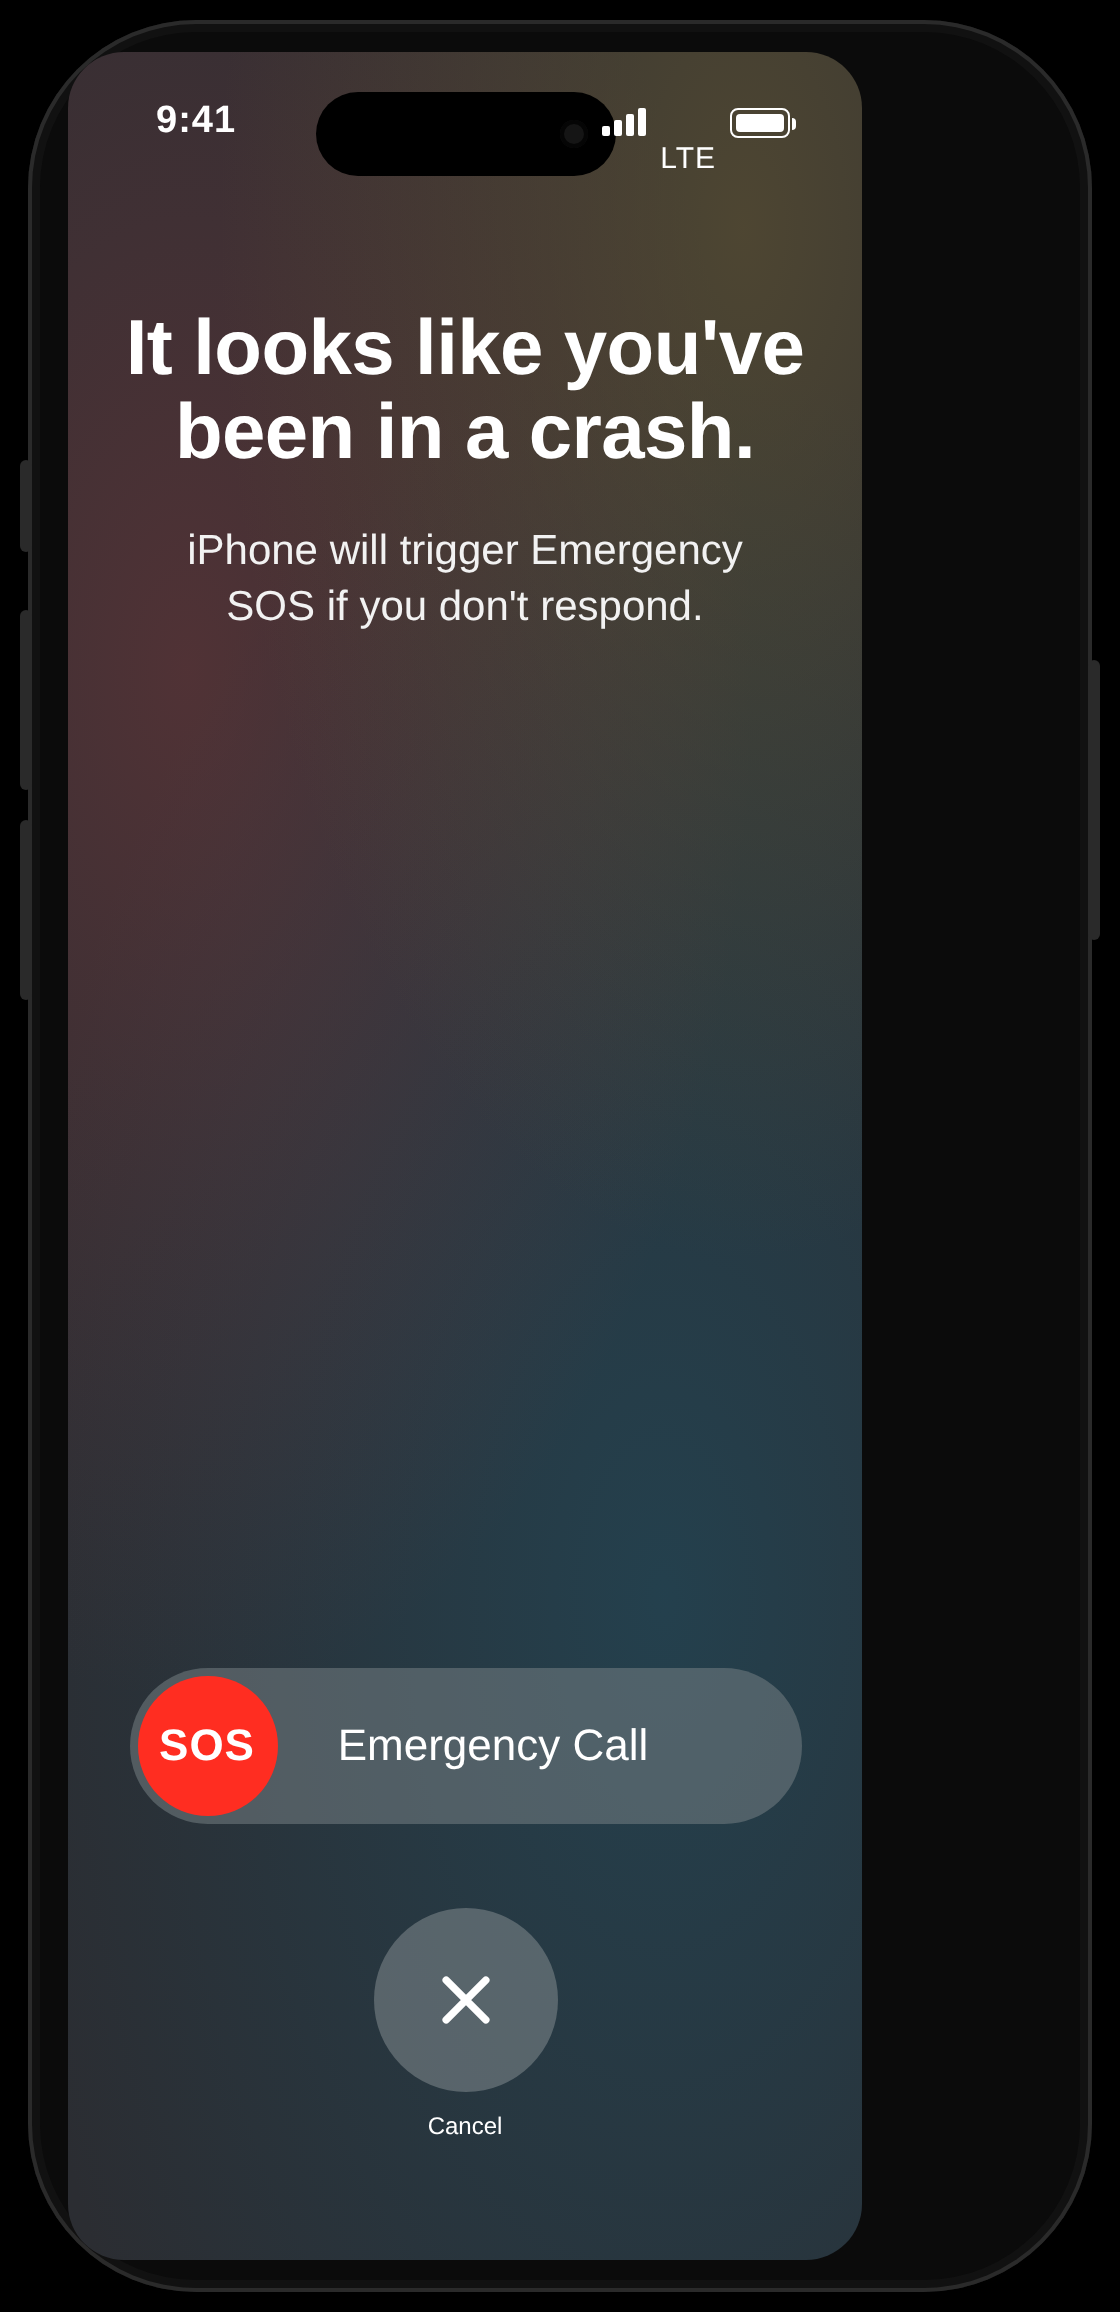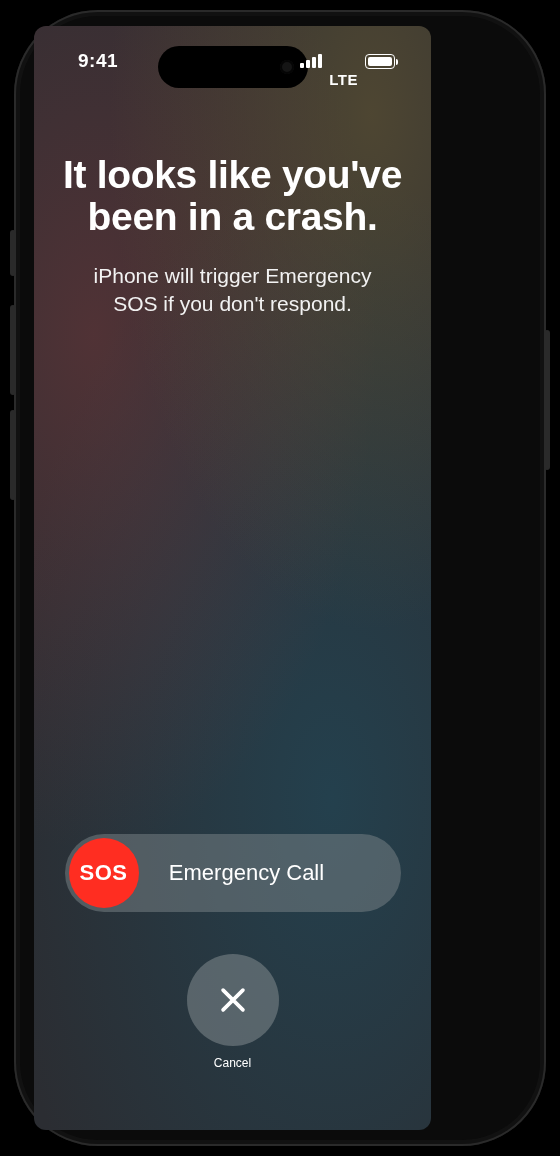--- a/index.html
+++ b/index.html
@@ -30,21 +30,21 @@
   .side-btn.l3 { left:-4px; top:400px; width:6px; height:90px; }
   .side-btn.r1 { right:-4px; top:320px; width:6px; height:140px; }
 
   
   .screen {
     position: absolute;
     left: 20px;
     top: 16px;
     width: 397px;
     height: 1104px;
-    border-radius: 12px;
+    border-radius: 28px;
     overflow: hidden;
     background:
       radial-gradient(120% 85% at 85% 8%, rgba(120,100,50,0.45), transparent 55%),
       radial-gradient(130% 85% at 15% 28%, rgba(150,60,60,0.35), transparent 55%),
       radial-gradient(140% 95% at 75% 70%, rgba(30,80,100,0.55), transparent 60%),
       #2b2d32;
     color:#fff;
   }
 
   
@@ -75,21 +75,21 @@
     top:0; left:0; right:0;
     height:70px;
     display:flex;
     align-items:center;
     justify-content:space-between;
     padding: 0 36px 0 44px;
     font-weight:600;
   }
   .status .time { font-size:19px; letter-spacing:0.5px; }
   .status .right { display:flex; align-items:center; gap:7px; }
-  .status .lte { font-size:15px; font-weight:700; letter-spacing:0.5px;margin-top:36px; }
+  .status .lte { font-size:15px; font-weight:400; letter-spacing:0.5px;margin-top:36px; }
   .sigbars { display:flex; align-items:flex-end; gap:2px; height:14px; }
   .sigbars span { width:4px; background:#fff; border-radius:1px; }
   .sigbars span:nth-child(1){height:5px}
   .sigbars span:nth-child(2){height:8px}
   .sigbars span:nth-child(3){height:11px}
   .sigbars span:nth-child(4){height:14px}
   .battery {
     width:30px; height:15px;
     border:1.5px solid #fff;
     border-radius:4px;

